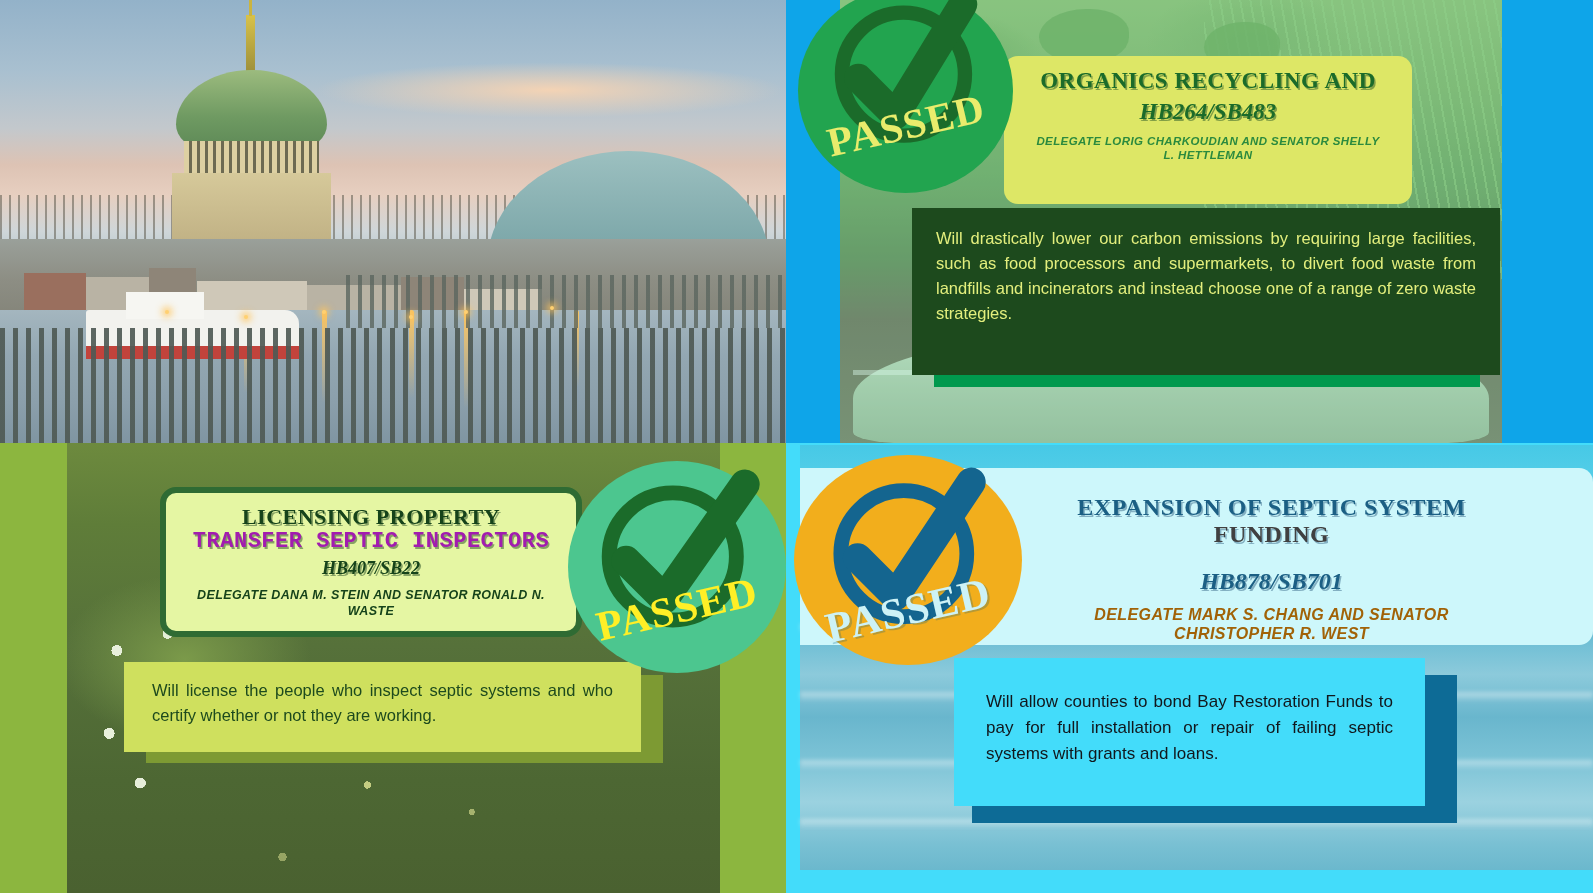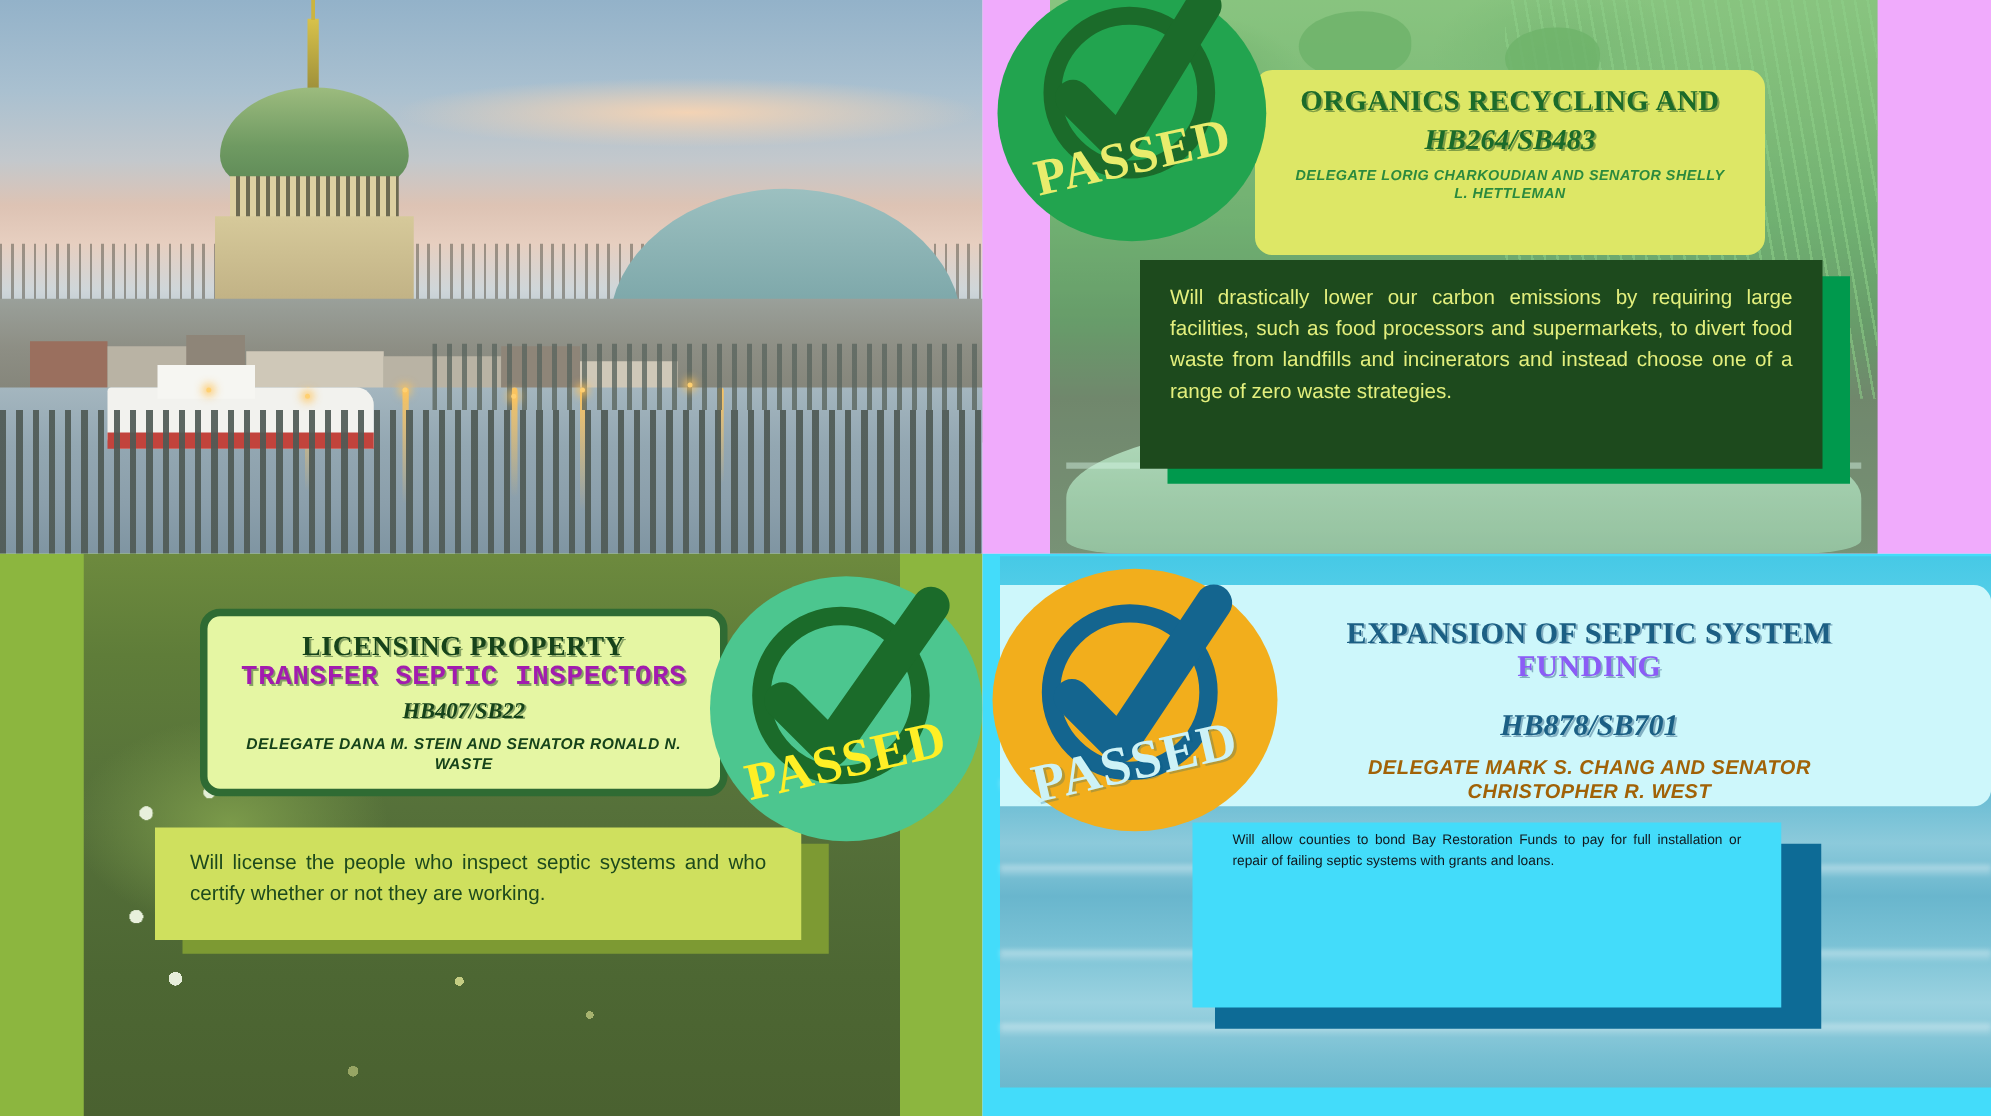--- a/index.html
+++ b/index.html
@@ -59,21 +59,21 @@
   .boat:after{content:"";position:absolute;left:0;bottom:0;width:100%;height:26%;background:#c2433c;}
   .boat-h{ position:absolute; left:16%; top:66%; width:10%; height:6%; background:#f6f6f2; }
   .pilings { position:absolute; left:0; bottom:0; width:100%; height:26%;
     background:repeating-linear-gradient(90deg,#4f5a55 0 5px, rgba(0,0,0,0) 5px 13px); opacity:.92; }
   .pilings2 { position:absolute; left:44%; bottom:26%; width:56%; height:12%;
     background:repeating-linear-gradient(90deg,#5b665f 0 4px, rgba(0,0,0,0) 4px 12px); opacity:.8; }
   .lamp { position:absolute; width:4px; height:4px; border-radius:50%;
     background:#ffd071; box-shadow:0 0 7px 3px rgba(255,196,90,.85); }
 
   
-  #p-organics { left:786px; top:0; width:807px; height:443px; background:#f0abfc; }
+  #p-organics { left:786px; top:0; width:807px; height:443px; background:#0ea5e9; }
   .garden {
     position:absolute; left:54px; top:0; width:662px; height:443px;
     background:
       radial-gradient(ellipse 120px 70px at 18% 14%, #6f9f52 0%, rgba(111,159,82,0) 70%),
       radial-gradient(ellipse 150px 85px at 62% 10%, #79a85c 0%, rgba(121,168,92,0) 70%),
       linear-gradient(180deg,#8fb86b 0%,#7faa60 22%,#6c9b57 40%,#5f7f4c 58%,#6c6150 72%,#77705d 100%);
   }
   .garden .grassblades{ position:absolute; right:0; top:0; width:45%; height:72%;
     background:repeating-linear-gradient(80deg, rgba(150,200,120,.55) 0 2px, rgba(0,0,0,0) 2px 10px); }
   .garden .leaf{ position:absolute; border-radius:55% 45% 50% 50%; background:#6aa04e; opacity:.85;}
@@ -201,21 +201,21 @@
 
     <div class="titlecard" style="left:218px;top:56px;width:408px;height:148px;background:#dde766;
                 border-radius:14px;padding:12px 18px 0;">
       <div class="t1" style="font-size:23px;color:#1b6b2a;text-shadow:1.5px 1.5px 0 rgba(20,70,30,.45);">ORGANICS RECYCLING AND</div>
       <div class="bill" style="font-size:23px;color:#1b6b2a;margin-top:5px;
                   text-shadow:1.5px 1.5px 0 rgba(20,70,30,.45);">HB264/SB483</div>
       <div class="sponsors" style="font-size:11.5px;color:#2b8a3e;margin-top:9px;padding:0 12px;">DELEGATE LORIG CHARKOUDIAN AND SENATOR SHELLY L. HETTLEMAN</div>
     </div>
 
     <div class="shadowbox" style="left:148px;top:221px;width:546px;height:166px;background:#00994d;"></div>
-    <div class="bodycard" style="left:126px;top:208px;width:546px;height:167px;background:#1d4a1d;
+    <div class="bodycard" style="left:126px;top:208px;width:588px;height:167px;background:#1d4a1d;
                 color:#e3ef7d;font-size:16.5px;padding:18px 24px;">Will drastically lower our carbon emissions by requiring large facilities, such as food processors and supermarkets, to divert food waste from landfills and incinerators and instead choose one of a range of zero waste strategies.</div>
 
     <div class="badge" style="left:12px;top:-12px;width:215px;height:205px;background:#22a44f;">
       <svg viewBox="0 0 100 100">
         <circle cx="49" cy="42" r="30" fill="none" stroke="#1b6b2a" stroke-width="7"></circle>
         <path d="M27 44 L45 62 L78 8" fill="none" stroke="#1b6b2a" stroke-width="14" stroke-linecap="round" stroke-linejoin="round"></path>
       </svg>
       <span class="passed" style="font-size:41px;color:#e9ec6c;top:67%;">PASSED</span>
     </div>
   </div>
@@ -254,31 +254,31 @@
       <div class="wave" style="top:42%"></div>
       <div class="wave" style="top:58%"></div>
       <div class="wave" style="top:74%"></div>
       <div class="wave" style="top:88%"></div>
     </div>
 
     <div class="titlecard" style="left:14px;top:25px;width:793px;height:177px;background:#cdf7fb;
                 border-radius:0 14px 14px 0;padding:26px 0 0;">
       <div class="t1" style="font-size:24px;color:#1b5f84;padding-left:150px;
                   text-shadow:1.5px 1.5px 0 rgba(20,70,110,.40);">EXPANSION OF SEPTIC SYSTEM</div>
-      <div class="t1" style="font-size:24px;color:#8b5cf6;padding-left:150px;
+      <div class="t1" style="font-size:24px;color:#404040;padding-left:150px;
                   text-shadow:1.5px 1.5px 0 rgba(20,70,110,.40);">FUNDING</div>
       <div class="bill" style="font-size:24px;color:#1b5f84;margin-top:20px;padding-left:150px;
                   text-shadow:1.5px 1.5px 0 rgba(20,70,110,.40);">HB878/SB701</div>
       <div class="sponsors" style="font-size:16px;color:#a16207;margin-top:10px;padding-left:150px;
                   max-width:560px;margin-left:auto;margin-right:auto;">DELEGATE MARK S. CHANG AND SENATOR CHRISTOPHER R. WEST</div>
     </div>
 
     <div class="shadowbox" style="left:186px;top:232px;width:485px;height:148px;background:#0d6b96;"></div>
     <div class="bodycard" style="left:168px;top:215px;width:471px;height:148px;background:#43dcfa;
-                color:#11171c;font-size:11px;padding:6px 32px;">Will allow counties to bond Bay Restoration Funds to pay for full installation or repair of failing septic systems with grants and loans.</div>
+                color:#11171c;font-size:17px;padding:31px 32px;">Will allow counties to bond Bay Restoration Funds to pay for full installation or repair of failing septic systems with grants and loans.</div>
 
     <div class="badge" style="left:8px;top:12px;width:228px;height:210px;background:#f2ae1c;">
       <svg viewBox="0 0 100 100">
         <circle cx="48" cy="47" r="30" fill="none" stroke="#14658f" stroke-width="7"></circle>
         <path d="M26 49 L44 67 L80 13" fill="none" stroke="#14658f" stroke-width="14" stroke-linecap="round" stroke-linejoin="round"></path>
       </svg>
       <span class="passed" style="font-size:43px;color:#cdf2f6;top:74%;
                    text-shadow:2px 2px 0 rgba(0,90,130,.25);">PASSED</span>
     </div>
   </div>

